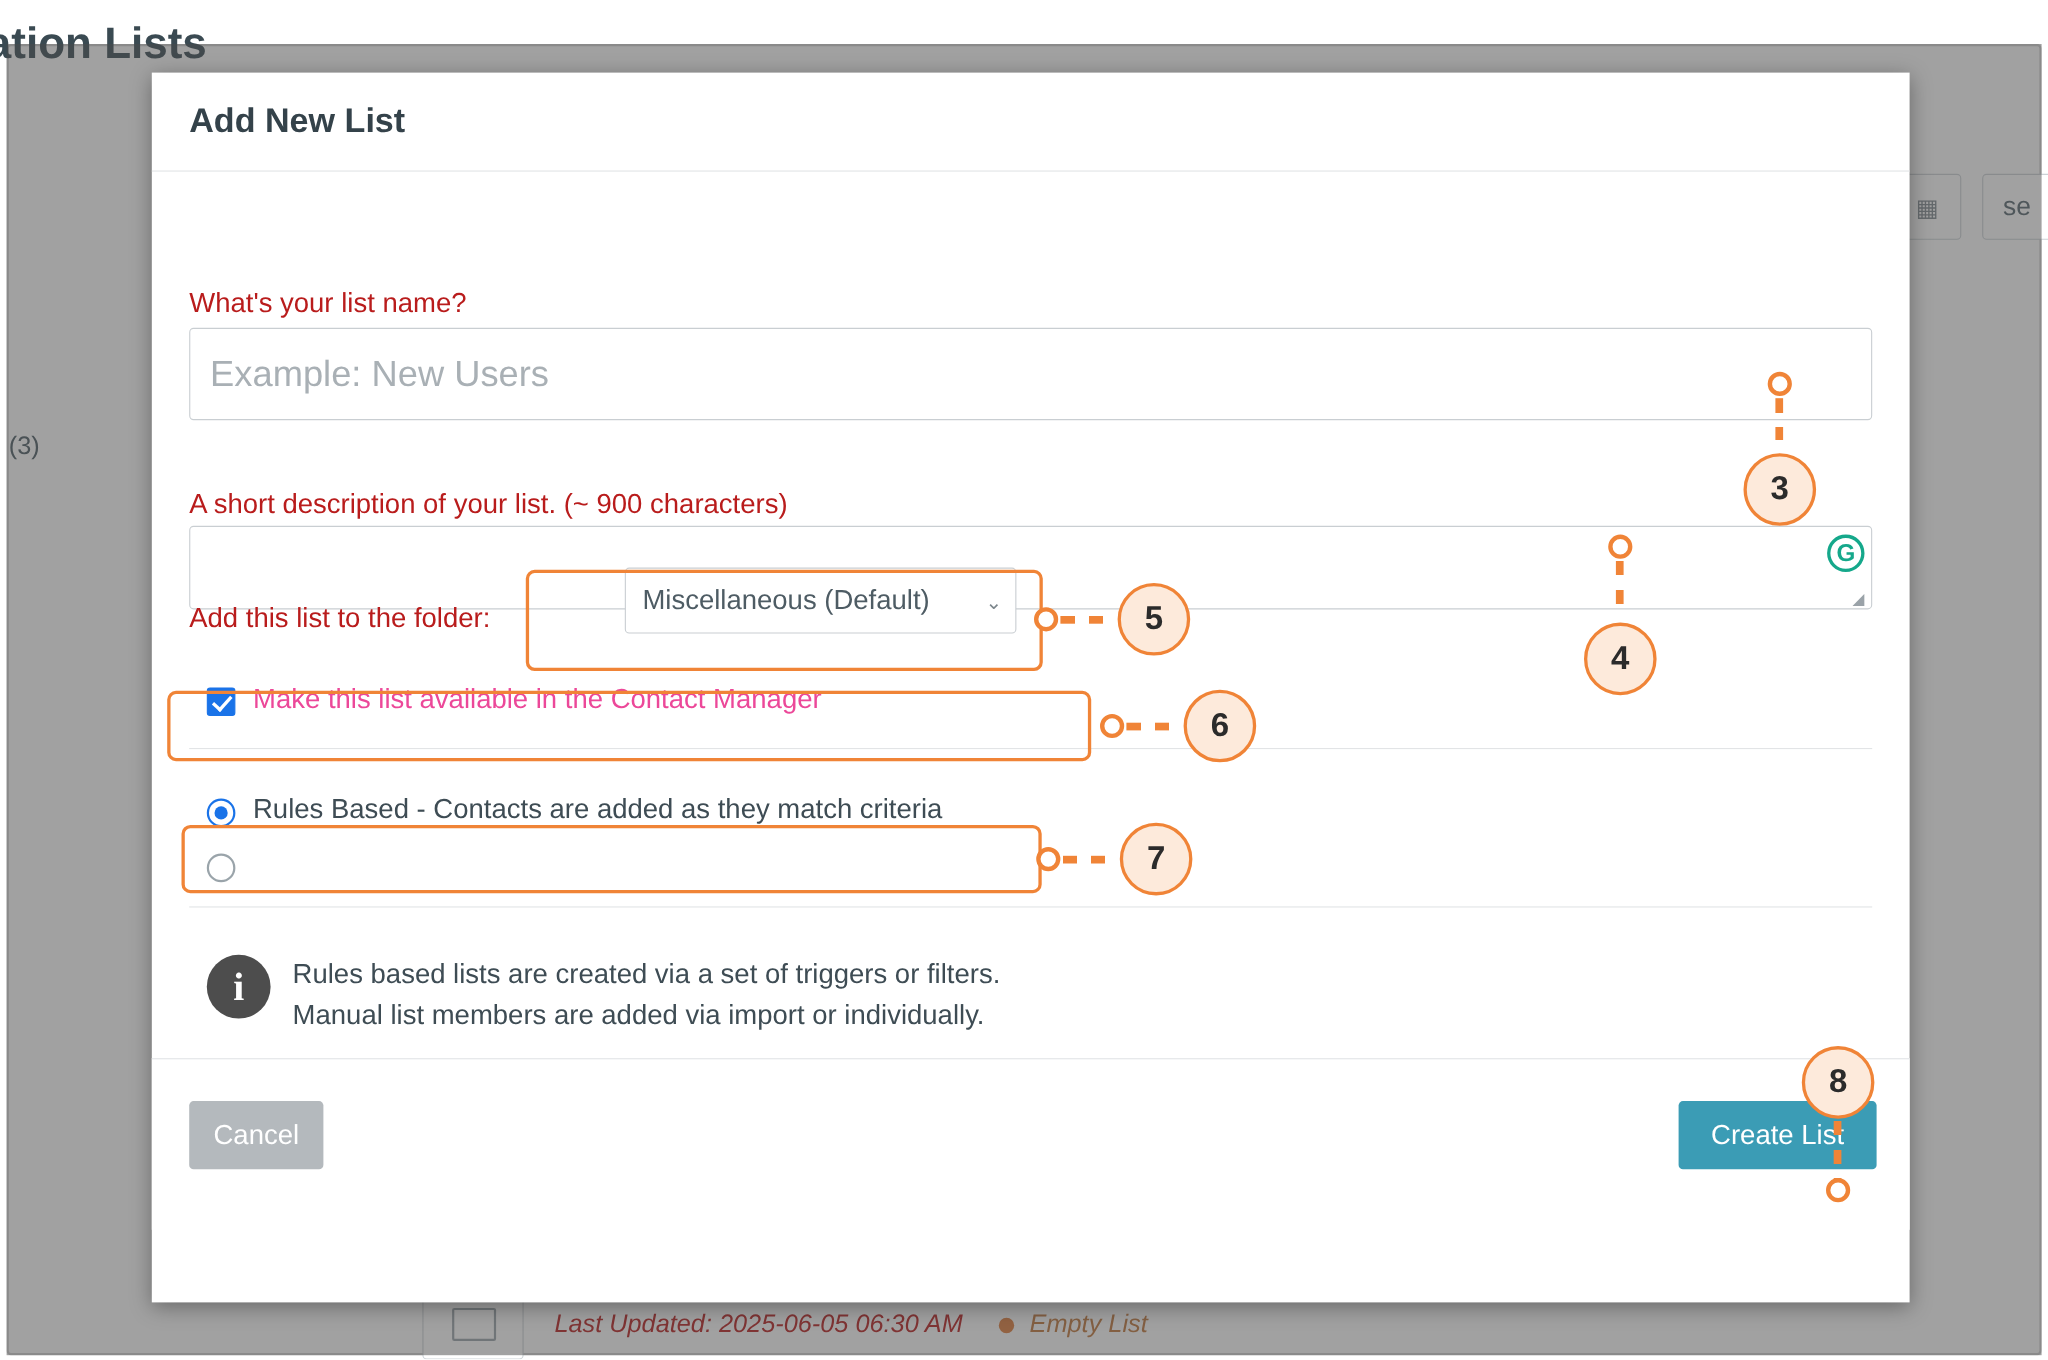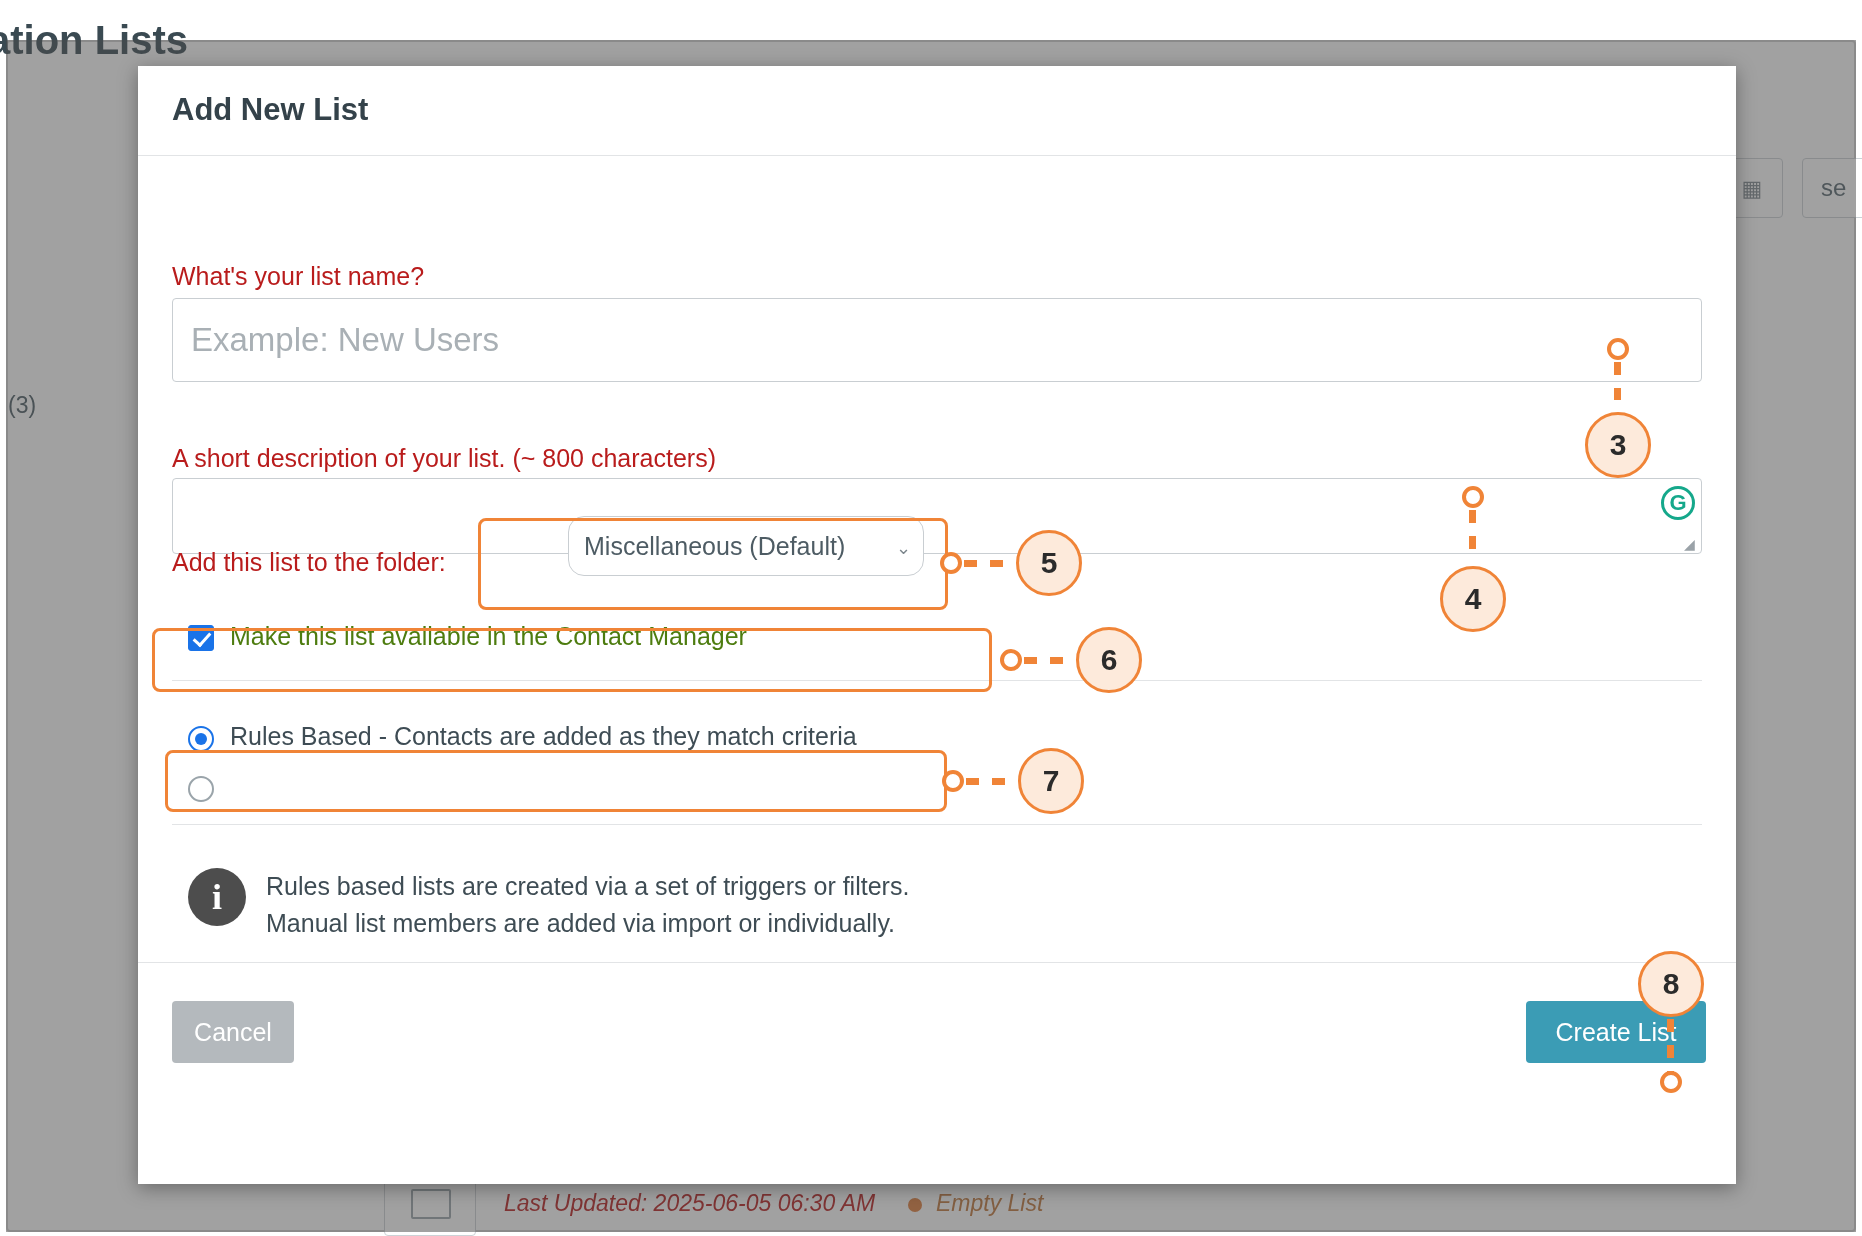--- a/index.html
+++ b/index.html
@@ -206,21 +206,21 @@
     color: #9aa2a8;
     font-size: 14px;
     line-height: 14px;
   }
 
   .select-wrap {
     position: absolute;
     left: 430px; top: 360px;
     width: 356px; height: 60px;
     border: 1px solid #c9ced2;
-    border-radius: 16px;
+    border-radius: 4px;
     background: #ffffff;
   }
   .select-wrap .sel-text {
     position: absolute;
     left: 15px; top: 15px;
     font-size: 25px;
     color: #4e5c64;
     white-space: nowrap;
   }
   .select-wrap .caret {
@@ -249,21 +249,21 @@
     left: 8px; top: 3px;
     width: 7px; height: 14px;
     border: solid #ffffff;
     border-width: 0 3px 3px 0;
     transform: rotate(42deg);
   }
   .check-label {
     position: absolute;
     left: 52px; top: 4px;
     font-size: 25px;
-    color: #4d7c0f;
+    color: #ec4899;
     white-space: nowrap;
   }
 
   .divider {
     position: absolute;
     left: 34px;
     width: 1530px;
     height: 1px;
     background: #e2e4e6;
   }
@@ -423,21 +423,21 @@
 
     <div class="modal-header">
       <div class="modal-title">Add New List</div>
     </div>
 
     <div class="modal-body">
 
       <div class="field-label" id="lbl-name">What's your list name?</div>
       <input class="text-input" type="text" placeholder="Example: New Users" style="">
 
-      <div class="field-label" id="lbl-desc">A short description of your list. (~ 800 characters)</div>
+      <div class="field-label" id="lbl-desc">A short description of your list. (~ 900 characters)</div>
       <div class="textarea-wrap">
         <textarea placeholder="" style=""></textarea>
         <div class="grammarly-badge">G</div>
         <div class="resize-grip">◢</div>
       </div>
 
       <div class="field-label" id="lbl-folder">Add this list to the folder:</div>
       <div class="select-wrap">
         <span class="sel-text">Miscellaneous (Default)</span>
         <span class="caret">⌄</span>

